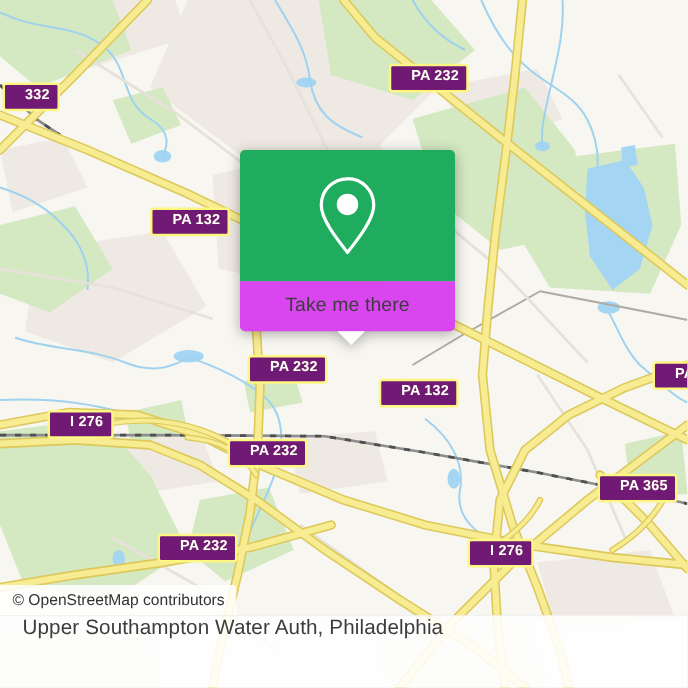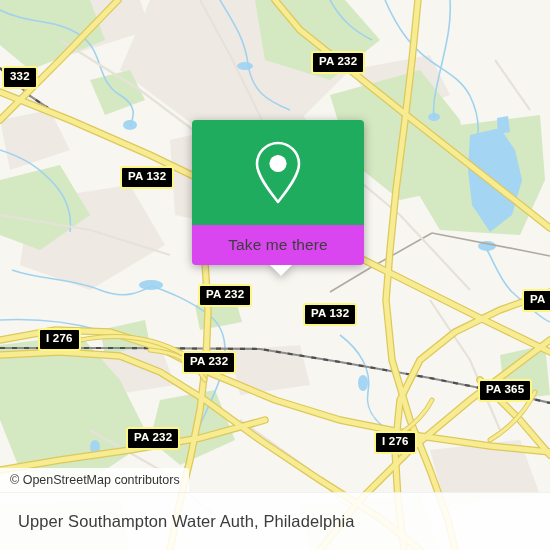--- a/index.html
+++ b/index.html
@@ -10,29 +10,29 @@
   }
   #app{position:relative;width:550px;height:550px;overflow:hidden;background:#f7f6f1;}
 
   
   #map{position:absolute;inset:0;width:550px;height:550px;}
   #map svg{display:block;width:550px;height:550px;}
 
   
   .shield{
     position:absolute;
-    background:#000000;
+    background:#701a75;
     border:2px solid #fdf682;
     border-radius:3px;
     color:#ffffff;
     font-size:11.5px;
     font-weight:bold;
     letter-spacing:.2px;
     line-height:1;
-    padding:3px 6px 4px 6px;
+    padding:3px 6px 4px 16px;
     white-space:nowrap;
     text-shadow:0 0 1px rgba(150,140,0,.35);
     box-sizing:border-box;
   }
 
   
   #callout{
     position:absolute;
     left:192px;top:120px;
     width:172px;
@@ -75,21 +75,21 @@
     border-radius:0 3px 0 0;
     white-space:nowrap;
     margin-top:48px;
   }
 
   
   #bottombar{
     position:absolute;left:0;bottom:0;
     width:550px;height:58px;
     background:rgba(255,255,255,.88);
-    display:flex;align-items:center;justify-content:space-between;
+    display:flex;justify-content:space-between;
     box-sizing:border-box;
     padding:0 14px 0 18px;
     border-top:1px solid rgba(0,0,0,.05);
   }
   #place-name{
     color:#3c3c3c;
     font-size:16.5px;
     letter-spacing:.1px;
     white-space:nowrap;
   }

